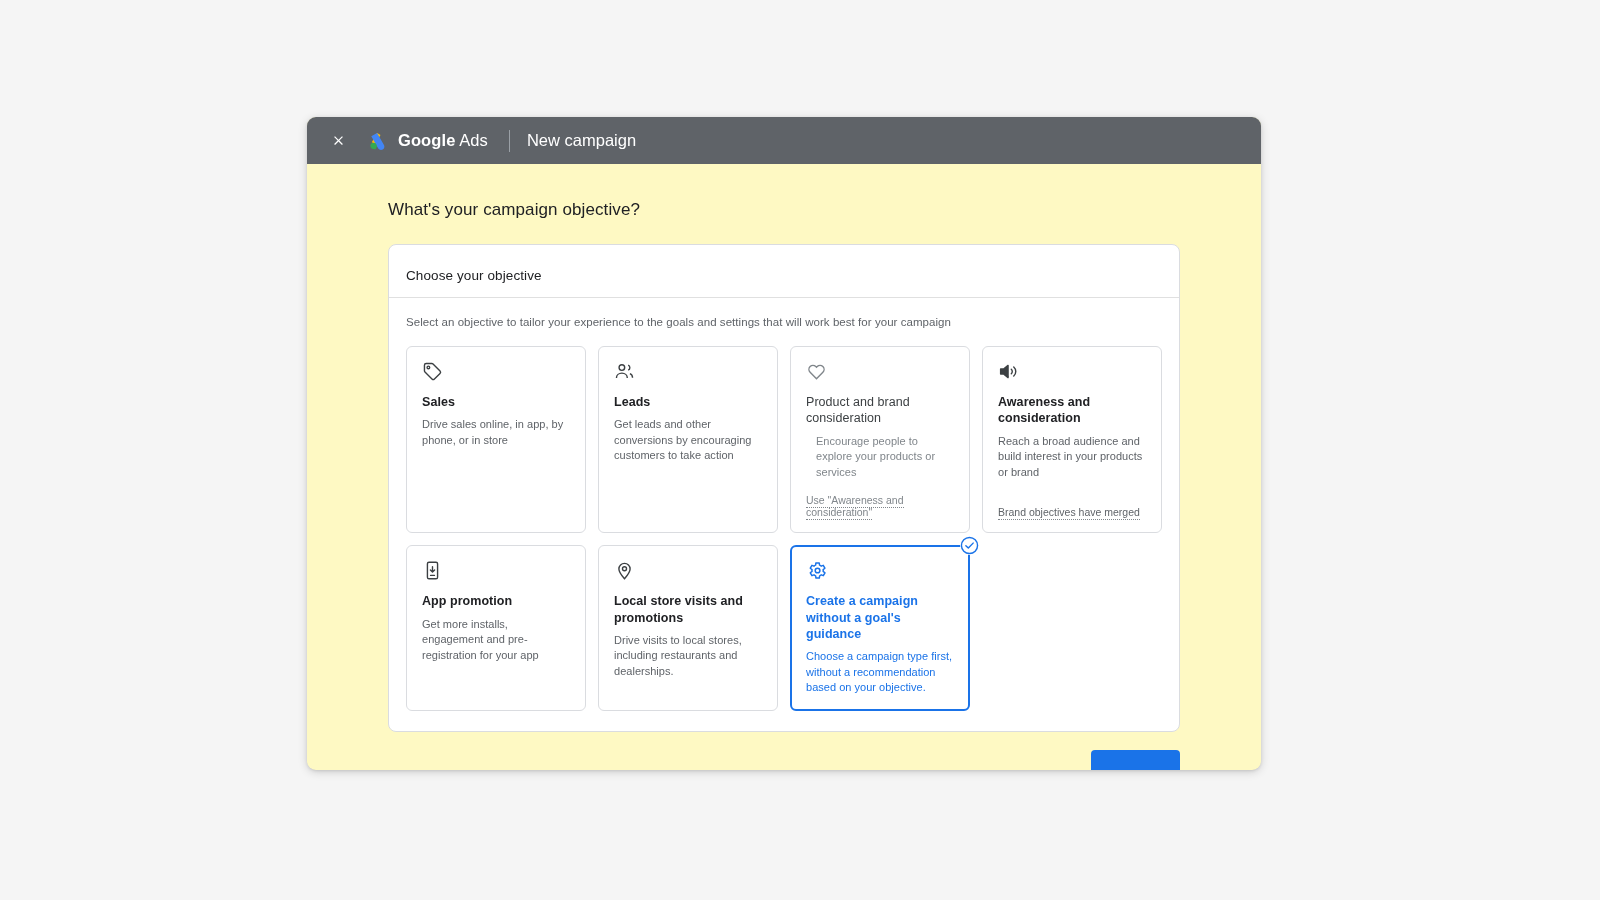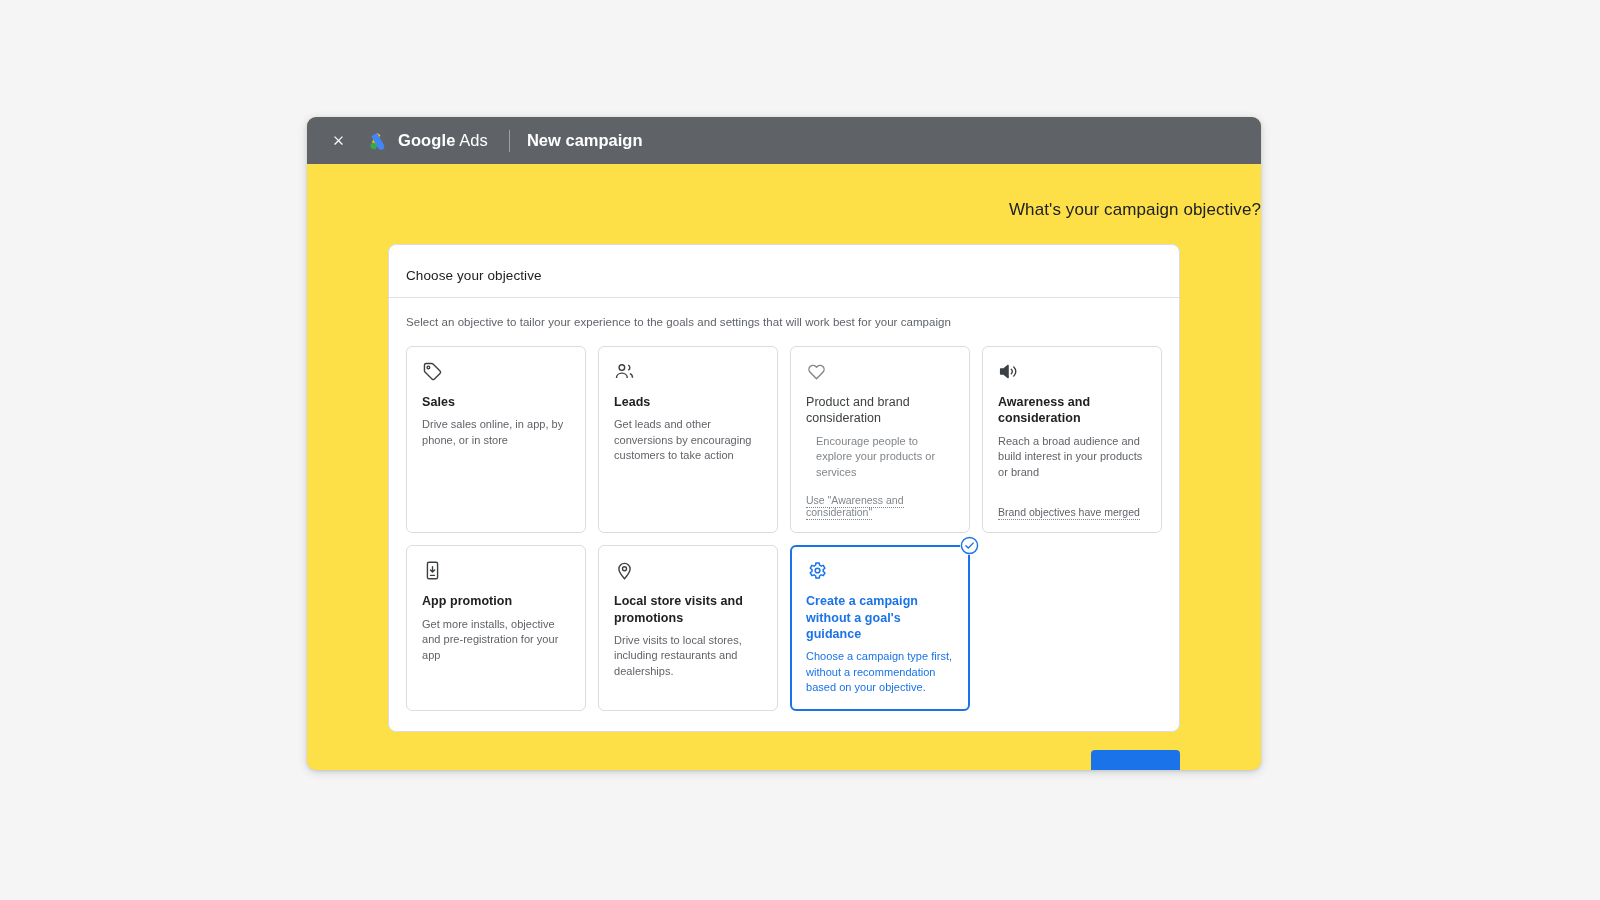--- a/index.html
+++ b/index.html
@@ -13,21 +13,21 @@
     font-family: "Liberation Sans", sans-serif;
     overflow: hidden;
   }
 
   .dialog {
     position: absolute;
     left: 307px;
     top: 117px;
     width: 954px;
     height: 653px;
-    background: #fde047;
+    background: #fef9c3;
     border-radius: 9px;
     box-shadow: 0 2px 10px rgba(0,0,0,0.16), 0 1px 3px rgba(0,0,0,0.10);
     overflow: hidden;
   }
 
   
   .dialog-header {
     height: 47px;
     background: #5f6368;
     display: flex;
@@ -68,37 +68,36 @@
   .divider-v {
     width: 1px;
     height: 22px;
     background: #9aa0a6;
     margin: 0 17px 0 21px;
     flex: 0 0 auto;
   }
   .header-subtitle {
     color: #ffffff;
     font-size: 16.5px;
-    font-weight: 700;
+    font-weight: 400;
     white-space: nowrap;
   }
 
   
   .dialog-body {
     padding: 36px 0 0 0;
     height: calc(100% - 47px);
     box-sizing: border-box;
   }
   .page-title {
     margin: 0 0 24px 81px;
     font-size: 17px;
     font-weight: 400;
     color: #202124;
     letter-spacing: 0.1px;
-    text-align: right;
   }
 
   .panel {
     margin: 0 81px;
     background: #ffffff;
     border: 1px solid #dadce0;
     border-radius: 8px;
     box-sizing: border-box;
   }
   .panel-header {
@@ -331,21 +330,21 @@
 
           <div class="objective-card">
             <div class="card-icon">
               <svg width="21" height="21" viewBox="0 0 24 24" fill="none" stroke="currentColor" stroke-width="1.6" stroke-linecap="round">
                 <rect x="6.2" y="2.6" width="11.6" height="18.8" rx="1.8"></rect>
                 <path d="M12 7.6v6.2M9.6 11.4l2.4 2.4 2.4-2.4"></path>
                 <path d="M9.8 17.6h4.4"></path>
               </svg>
             </div>
             <div class="card-title">App promotion</div>
-            <div class="card-desc">Get more installs, objective and pre-registration for your app</div>
+            <div class="card-desc">Get more installs, engagement and pre-registration for your app</div>
           </div>
 
           <div class="objective-card">
             <div class="card-icon">
               <svg width="21" height="21" viewBox="0 0 24 24" fill="none" stroke="currentColor" stroke-width="1.6">
                 <path d="M12 21.4c4-4.6 6.4-7.9 6.4-11.2A6.4 6.4 0 0 0 5.6 10.2c0 3.3 2.4 6.6 6.4 11.2z"></path>
                 <circle cx="12" cy="10" r="2.3"></circle>
               </svg>
             </div>
             <div class="card-title">Local store visits and promotions</div>

